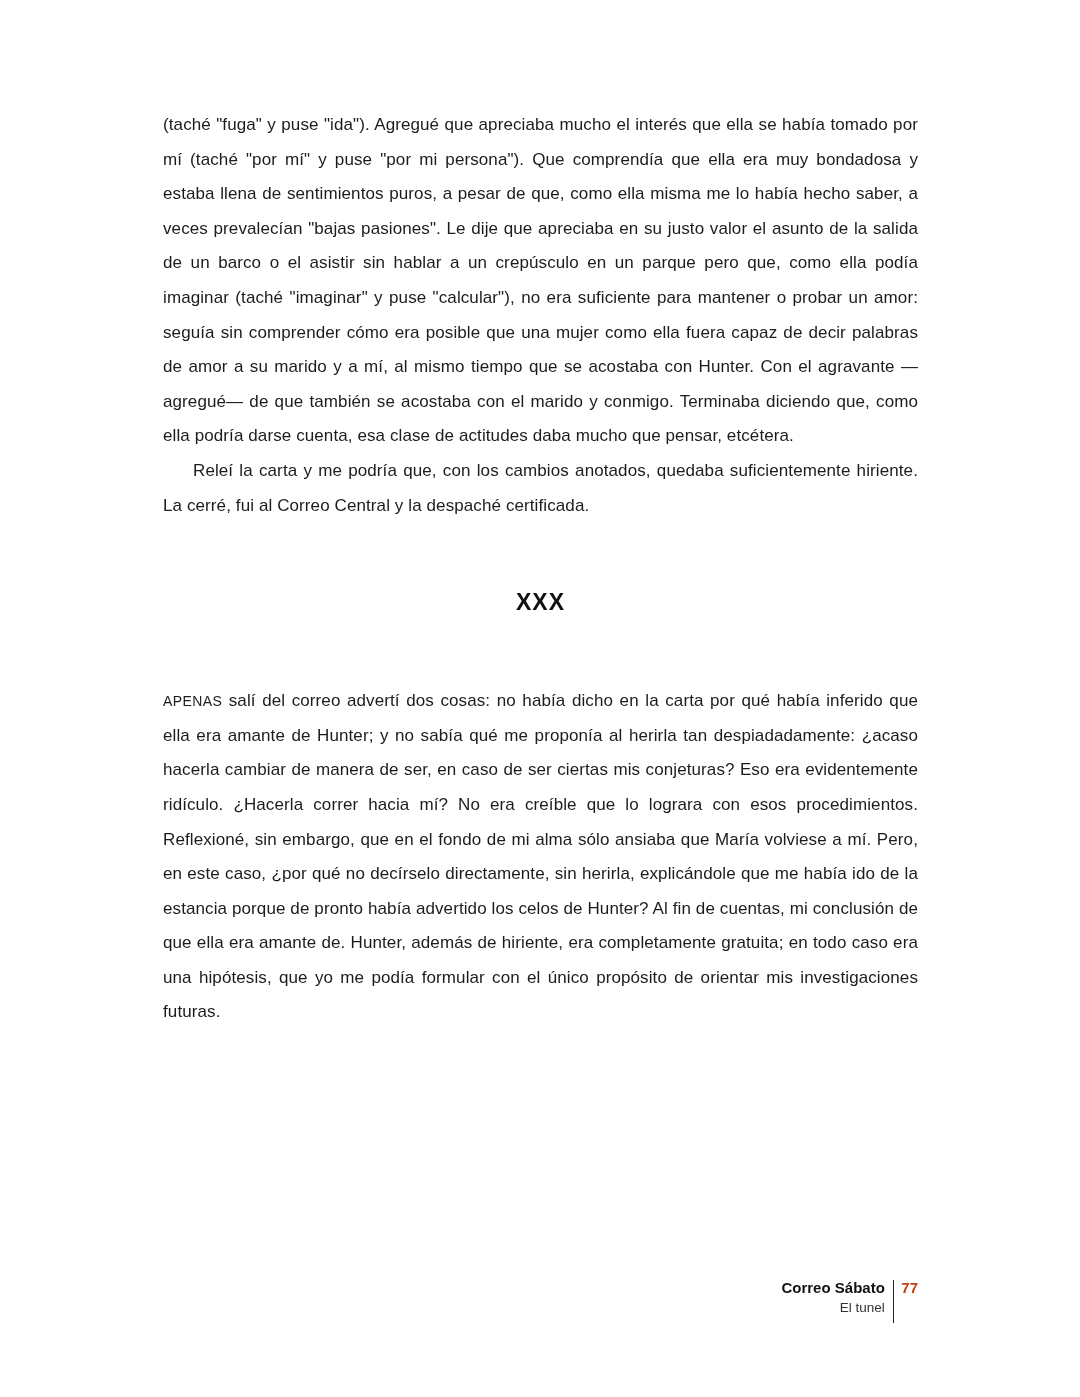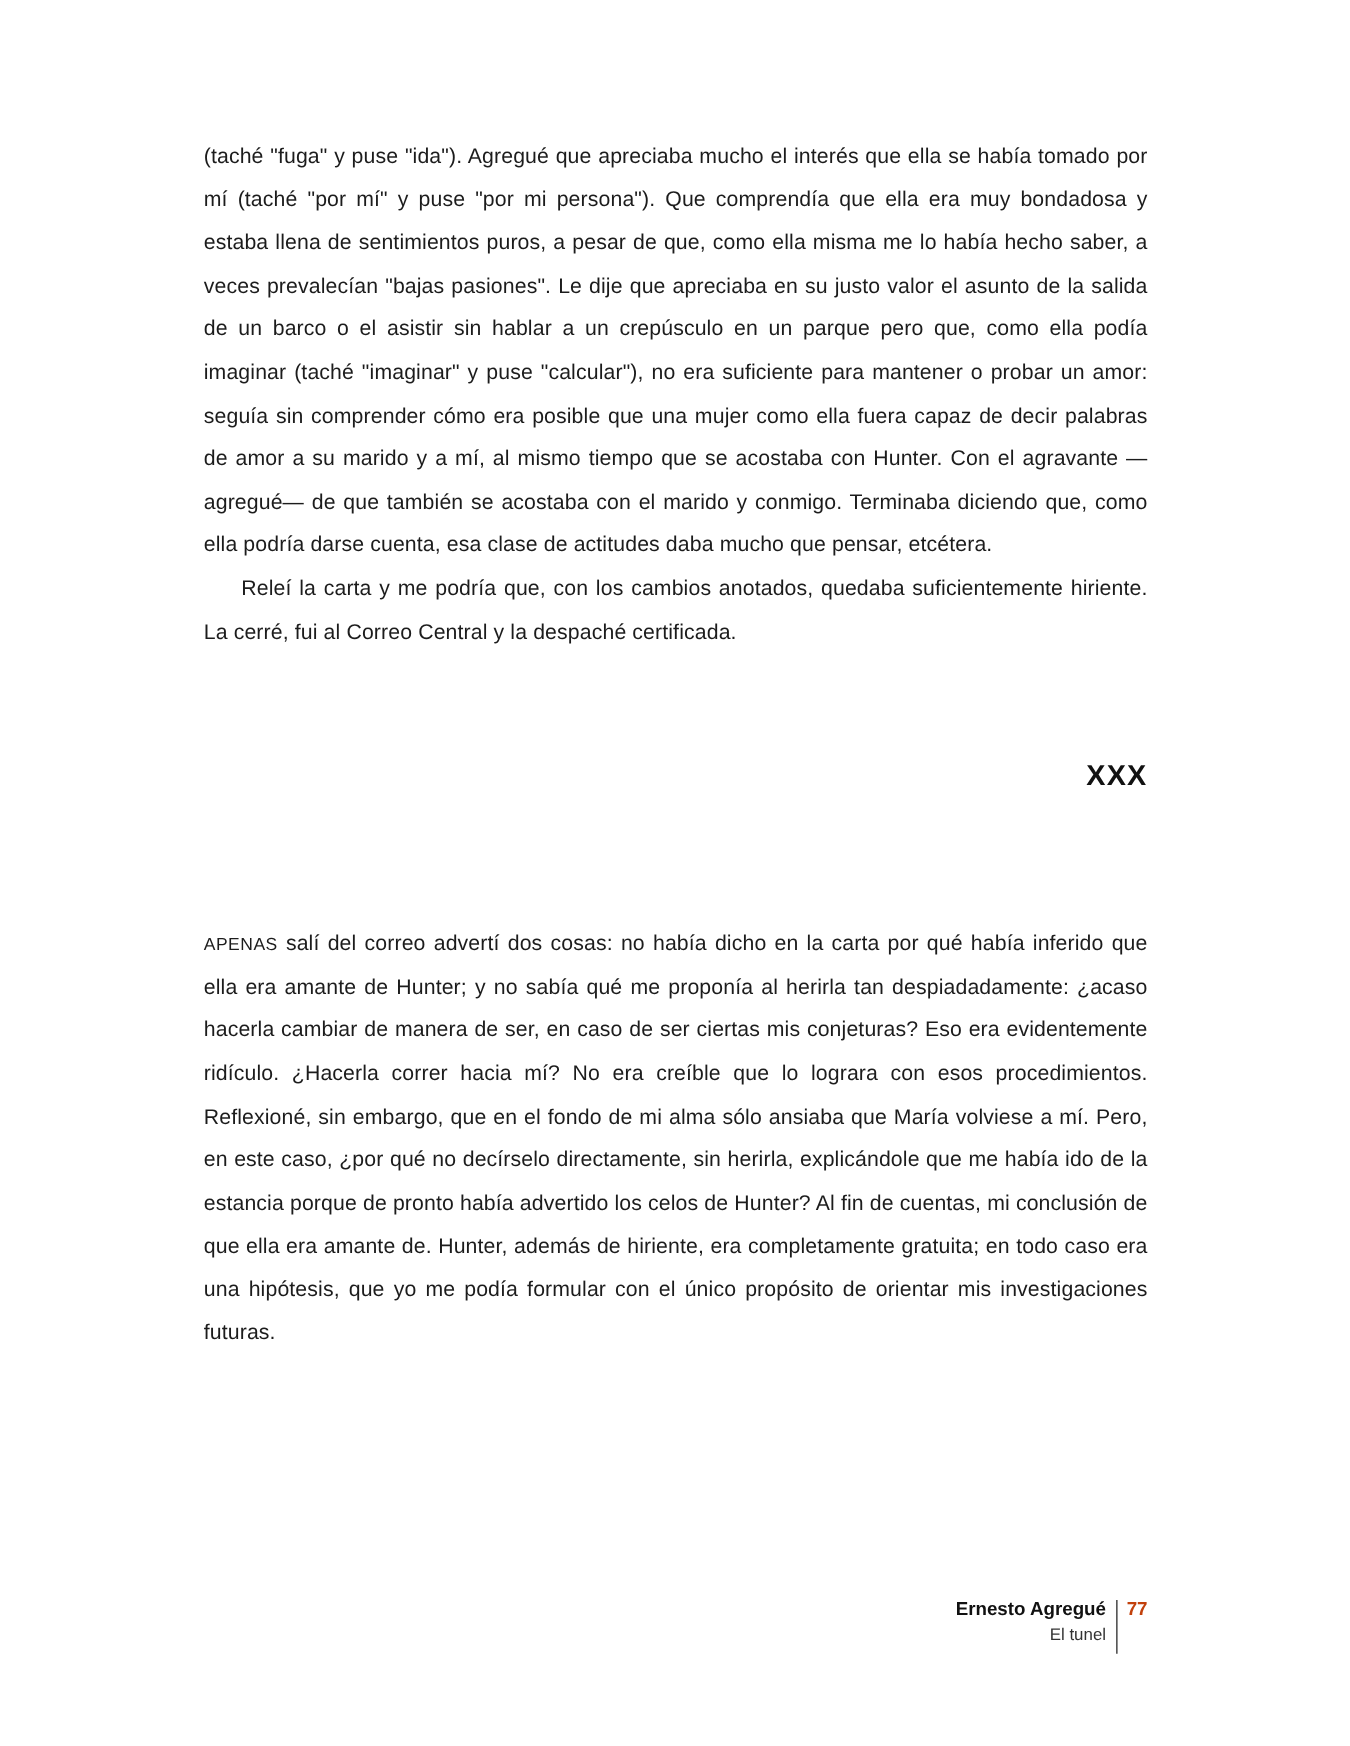--- a/index.html
+++ b/index.html
@@ -31,29 +31,29 @@
     font-size: 17px;
     line-height: 34.6px;
     text-align: justify;
     color: #1c1c1c;
     letter-spacing: 0.1px;
   }
   p.indented {
     text-indent: 30px;
   }
   .chapter-heading {
-    margin-top: 84px;
-    text-align: right;
+    margin-top: 66px;
+    text-align: center;
     font-size: 23px;
     font-weight: bold;
     letter-spacing: 1px;
     color: #111111;
   }
   .chapter-body {
-    margin-top: 104px;
+    margin-top: 68px;
   }
   .lead-smallcaps {
     font-size: 14px;
     letter-spacing: 0.4px;
   }
   .footer {
     position: absolute;
     top: 1278px;
     right: 162px;
     display: flex;
@@ -103,21 +103,21 @@
     <p class="body-text indented">Releí la carta y me podría que, con los cambios anotados, quedaba suficientemente hiriente. La cerré, fui al Correo Central y la despaché certificada.</p>
 
     <h2 class="chapter-heading">XXX</h2>
 
     <p class="body-text chapter-body"><span class="lead-smallcaps">APENAS</span><span> salí del correo advertí dos cosas: no había dicho en la carta por qué había inferido que ella era amante de Hunter; y no sabía qué me proponía al herirla tan despiadadamente: ¿acaso hacerla cambiar de manera de ser, en caso de ser ciertas mis conjeturas? Eso era evidentemente ridículo. ¿Hacerla correr hacia mí? No era creíble que lo lograra con esos procedimientos. Reflexioné, sin embargo, que en el fondo de mi alma sólo ansiaba que María volviese a mí. Pero, en este caso, ¿por qué no decírselo directamente, sin herirla, explicándole que me había ido de la estancia porque de pronto había advertido los celos de Hunter? Al fin de cuentas, mi conclusión de que ella era amante de. Hunter, además de hiriente, era completamente gratuita; en todo caso era una hipótesis, que yo me podía formular con el único propósito de orientar mis investigaciones futuras.</span></p>
 
   </div>
 
   <div class="footer">
     <div class="footer-left">
-      <span class="footer-author">Ernesto Agregué</span>
+      <span class="footer-author">Correo Sábato</span>
       <span class="footer-title">El tunel</span>
     </div>
     <div class="footer-divider"></div>
     <div class="footer-right">
       <span class="footer-pagenum">77</span>
     </div>
   </div>
 </div>
 
 </body></html>

